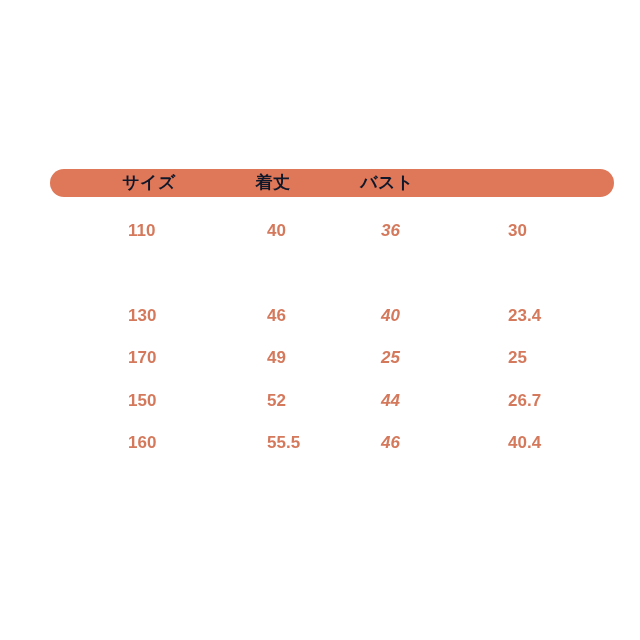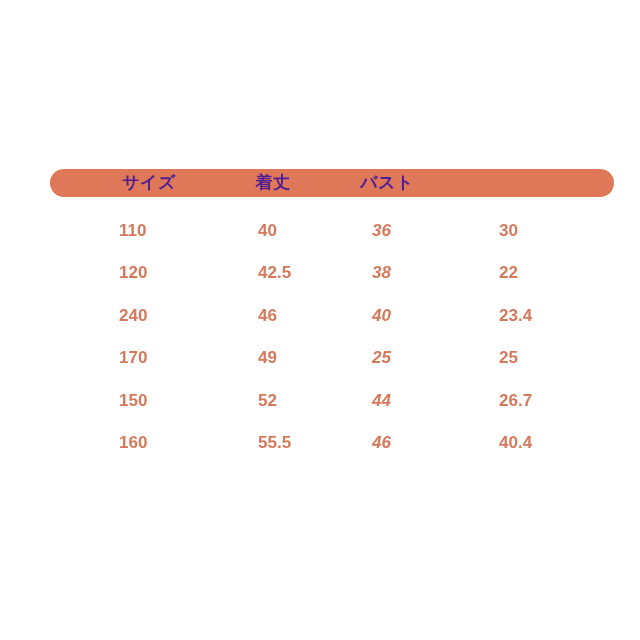--- a/index.html
+++ b/index.html
@@ -32,21 +32,21 @@
     background: #DF7858;
     border-radius: 14px;
     display: block;
   }
 
   .header-cell {
     position: absolute;
     top: 0;
     height: 28px;
     line-height: 28px;
-    color: #4c1d95;
+    color: #0f172a;
     font-size: 17px;
     font-weight: bold;
     letter-spacing: 0.5px;
     text-align: center;
     white-space: nowrap;
     transform: translateX(-50%);
   }
 
   
   .chart-body {
@@ -67,20 +67,21 @@
   .cell {
     position: absolute;
     top: 0;
     height: 30px;
     line-height: 30px;
     color: #D5795C;
     font-size: 17px;
     font-weight: bold;
     white-space: nowrap;
     text-align: right;
+    margin-left: 9px;
   }
 
   .cell-size   { left: 119px; }
   .cell-length { left: 258px; }
   .cell-bust   { left: 372px; font-style: italic; }
   .cell-sleeve { left: 499px; }
 </style>
 </head>
 <body>
 
@@ -94,29 +95,23 @@
 
   <div class="chart-body">
 
     <div class="table-row" style="top:216px">
       <div class="cell cell-size">110</div>
       <div class="cell cell-length">40</div>
       <div class="cell cell-bust">36</div>
       <div class="cell cell-sleeve">30</div>
     </div>
 
-    <div class="table-row" style="top:258px">
-      <div class="cell cell-size">120</div>
-      <div class="cell cell-length">42.5</div>
-      <div class="cell cell-bust">38</div>
-      <div class="cell cell-sleeve">22</div>
-    </div>
 
     <div class="table-row" style="top:301px">
-      <div class="cell cell-size">240</div>
+      <div class="cell cell-size">130</div>
       <div class="cell cell-length">46</div>
       <div class="cell cell-bust">40</div>
       <div class="cell cell-sleeve">23.4</div>
     </div>
 
     <div class="table-row" style="top:343px">
       <div class="cell cell-size">170</div>
       <div class="cell cell-length">49</div>
       <div class="cell cell-bust">25</div>
       <div class="cell cell-sleeve">25</div>

